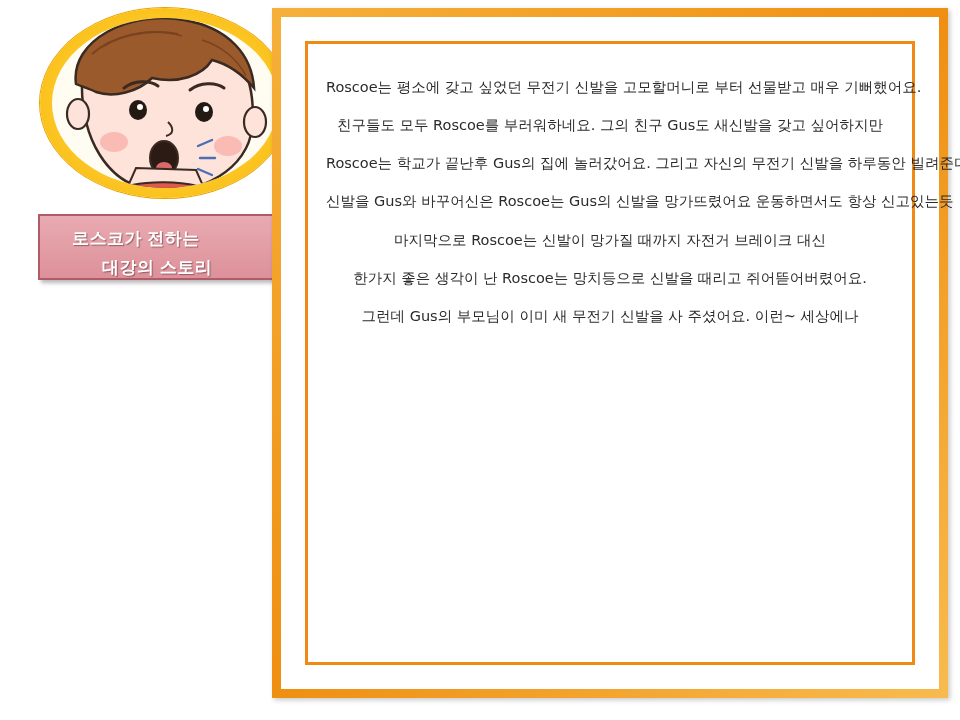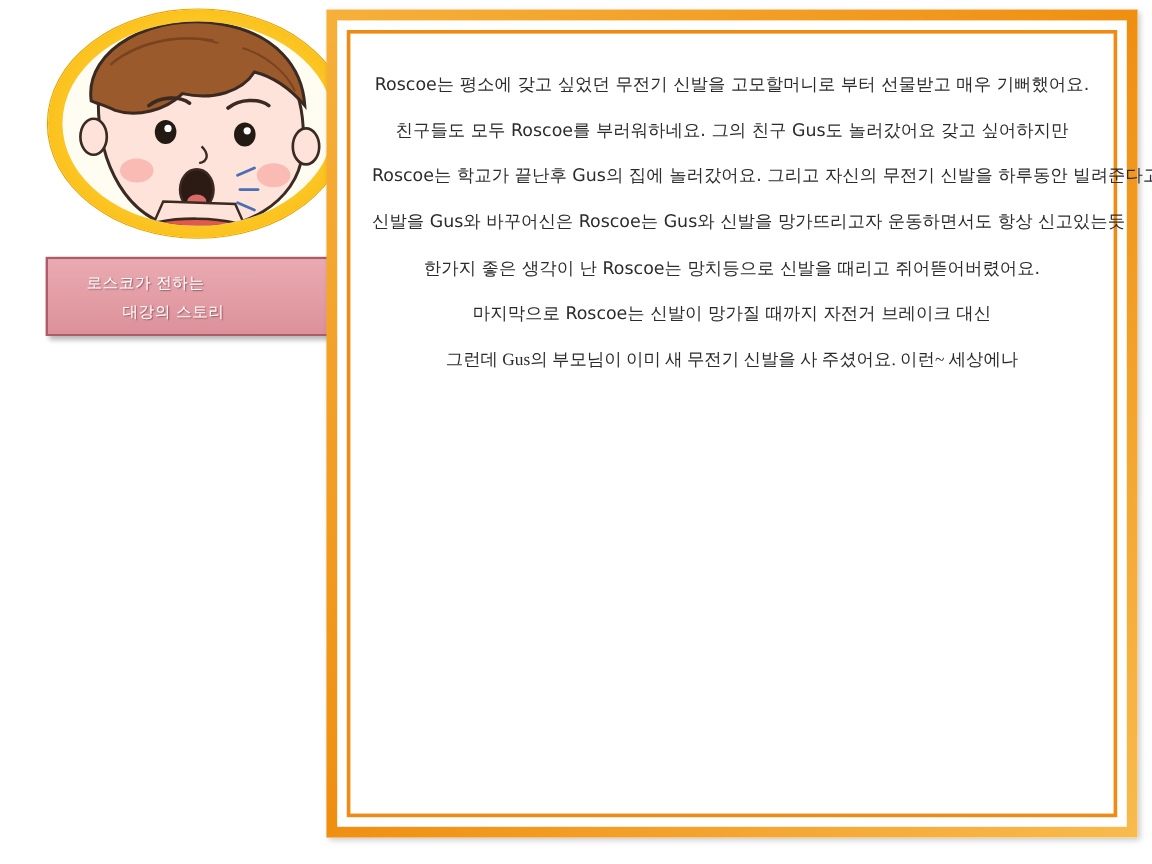--- a/index.html
+++ b/index.html
@@ -55,22 +55,22 @@
     width: 318px;
     height: 66px;
     background: #e4a0a8;
     background: linear-gradient(180deg, #e9aab1 0%, #dd919a 100%);
     border: 2px solid #b05c68;
     box-sizing: border-box;
     box-shadow: 3px 3px 4px rgba(0,0,0,0.28);
   }
   #caption-box .caption-line {
     color: #ffffff;
-    font-weight: normal;
-    font-size: 13px;
+    font-weight: bold;
+    font-size: 17px;
     letter-spacing: 0.5px;
     text-shadow: 1px 1px 1px rgba(90,40,50,0.55);
     white-space: nowrap;
   }
   #caption-box .caption-line.line1 {
     margin: 11px 0 0 32px;
   }
   #caption-box .caption-line.line2 {
     margin: 6px 0 0 62px;
   }
@@ -85,21 +85,21 @@
     background: #f5a623;
     background: linear-gradient(135deg, #f6b03a 0%, #ef8f12 50%, #f8bb4e 100%);
     padding: 9px;
     box-sizing: border-box;
     box-shadow: 2px 2px 5px rgba(0,0,0,0.22);
   }
   #story-panel .panel-mid {
     width: 100%;
     height: 100%;
     background: #ffffff;
-    padding: 8px;
+    padding: 24px;
     box-sizing: border-box;
   }
   #story-panel .panel-inner {
     width: 100%;
     height: 100%;
     border: 3px solid #f08a12;
     box-sizing: border-box;
     background: #ffffff;
     padding: 34px 18px 18px 18px;
   }
@@ -112,21 +112,20 @@
     text-align: center;
     font-family: "DejaVu Sans", sans-serif;
     font-size: 14.5px;
     color: #2b2b2b;
     line-height: 1.25;
     margin: 0 0 20px 0;
     white-space: nowrap;
   }
   #story-text .story-line:last-child {
     margin-bottom: 16px;
-    font-family: Liberation Serif, serif;
   }
 </style>
 </head>
 <body>
 
 <div id="character-illustration">
   <div class="oval-outer"></div>
   <div class="oval-inner"></div>
   <svg width="226" height="170" viewBox="0 0 226 170">
     <defs>
@@ -176,22 +175,22 @@
 <div id="caption-box">
   <div class="caption-line line1">로스코가 전하는</div>
   <div class="caption-line line2">대강의 스토리</div>
 </div>
 
 <div id="story-panel">
   <div class="panel-mid">
     <div class="panel-inner">
       <div id="story-text">
         <p class="story-line">Roscoe는 평소에 갖고 싶었던 무전기 신발을 고모할머니로 부터 선물받고 매우 기뻐했어요.</p>
-        <p class="story-line">친구들도 모두 Roscoe를 부러워하네요. 그의 친구 Gus도 놀러갔어요 갖고 싶어하지만</p>
+        <p class="story-line">친구들도 모두 Roscoe를 부러워하네요. 그의 친구 Gus도 새신발을 갖고 싶어하지만</p>
         <p class="story-line">Roscoe는 학교가 끝난후 Gus의 집에 놀러갔어요. 그리고 자신의 무전기 신발을 하루동안 빌려준다고 하네요.</p>
-        <p class="story-line">신발을 Gus와 바꾸어신은 Roscoe는 Gus와 신발을 망가뜨리고자 운동하면서도 항상 신고있는듯</p>
+        <p class="story-line">신발을 Gus와 바꾸어신은 Roscoe는 Gus의 신발을 망가뜨렸어요 운동하면서도 항상 신고있는듯</p>
+        <p class="story-line">마지막으로 Roscoe는  신발이 망가질 때까지 자전거 브레이크 대신</p>
         <p class="story-line">한가지 좋은 생각이 난 Roscoe는 망치등으로 신발을 때리고 쥐어뜯어버렸어요.</p>
-        <p class="story-line">마지막으로 Roscoe는  신발이 망가질 때까지 자전거 브레이크 대신</p>
         <p class="story-line">그런데 Gus의 부모님이 이미 새 무전기 신발을 사 주셨어요. 이런~ 세상에나</p>
       </div>
     </div>
   </div>
 </div>
 
 </body></html>

